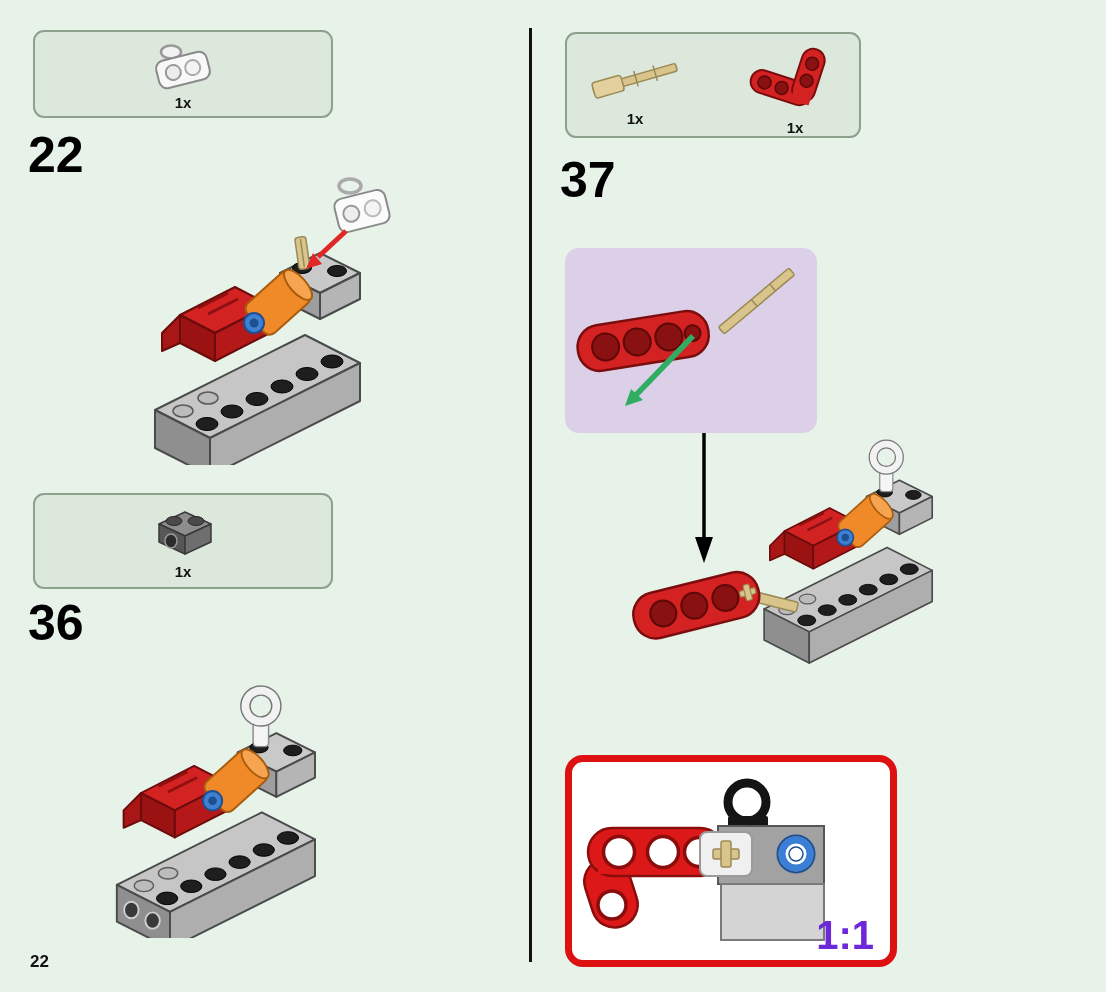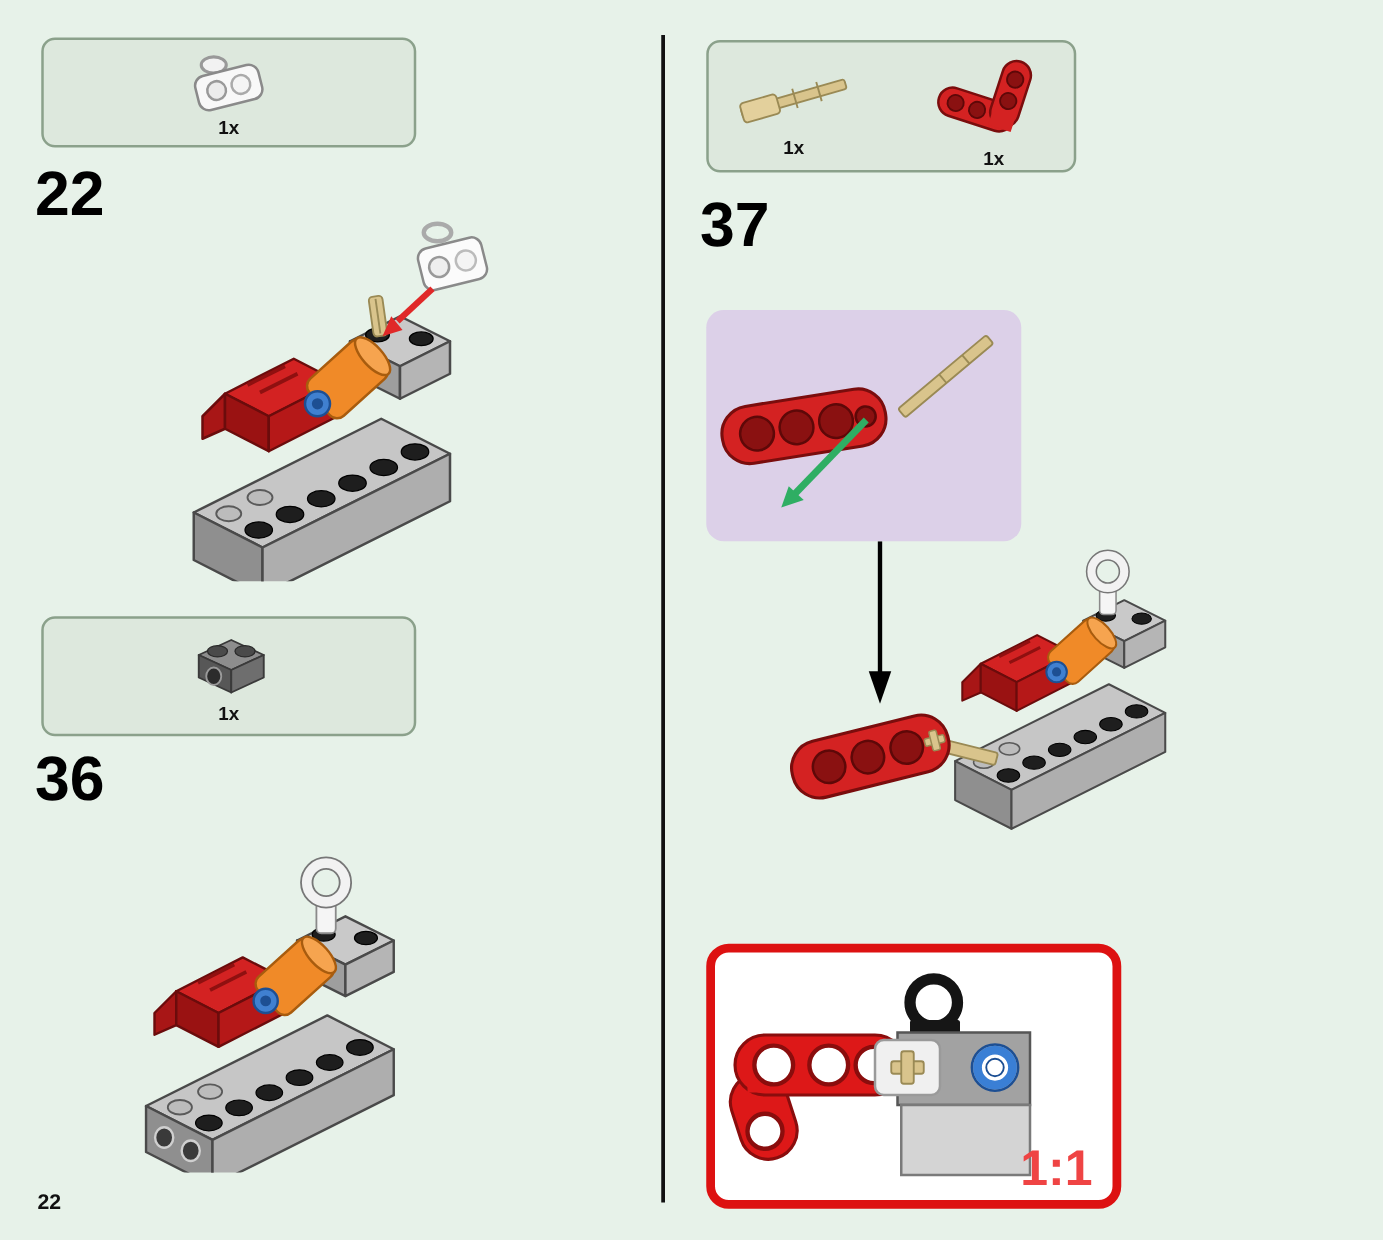--- a/index.html
+++ b/index.html
@@ -57,21 +57,21 @@
     background: #ffffff;
     border: 7px solid #dd1111;
     border-radius: 18px;
     box-sizing: border-box;
   }
   .scale-label {
     position: absolute;
     right: 16px; bottom: 2px;
     font-weight: bold;
     font-size: 40px;
-    color: #ef4444;
+    color: #6d28d9;
   }
   .page-number {
     position: absolute;
     left: 30px; bottom: 20px;
     font-weight: bold;
     font-size: 17px;
     color: #111;
   }
 </style>
 </head>

